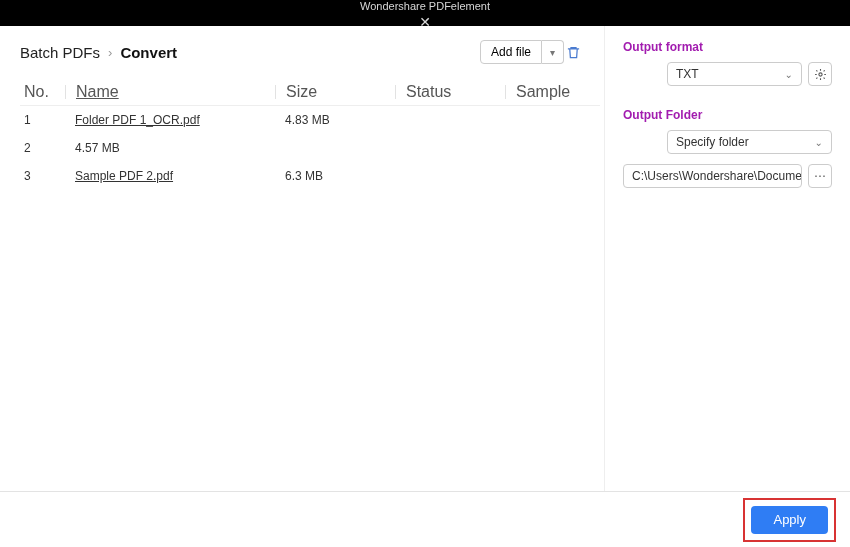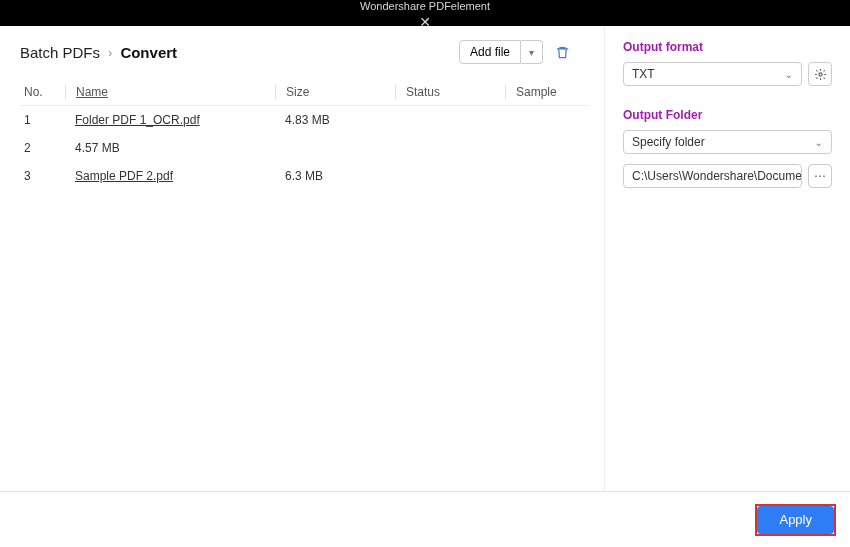--- a/index.html
+++ b/index.html
@@ -3,57 +3,57 @@
 <meta charset="utf-8">
 <style>
   * { box-sizing: border-box; margin: 0; padding: 0; }
   html, body { width: 850px; height: 547px; font-family: "Segoe UI", Arial, sans-serif; font-size: 12px; color: #333; background: #fff; overflow: hidden; }
   
   .titlebar { height: 26px; background: #000000; color: #d7d7d7; display: flex; align-items: center; padding: 0 10px; justify-content: space-between; flex-direction: column; }
   .titlebar-title { font-size: 11px; }
   .close-btn { font-size: 14px; color: #d7d7d7; cursor: pointer; padding: 2px 6px; }
   
   .content { display: flex; height: 465px; }
-  .left { flex: 1; padding: 14px 15px 0 20px; border-right: 1px solid #eee; }
+  .left { flex: 1; padding: 14px 4px 0 20px; border-right: 1px solid #eee; }
   .right { width: 245px; padding: 14px 18px 0 18px; }
   
   .breadcrumb-row { display: flex; align-items: center; justify-content: space-between; padding-right: 18px; margin-bottom: 14px; }
   .breadcrumb { font-size: 15px; display: flex; align-items: center; gap: 8px; }
   .bc-parent { font-weight: 500; color: #222; }
   .bc-sep { color: #999; font-size: 13px; }
   .bc-current { font-weight: 700; color: #111; }
   
-  .controls { display: flex; align-items: center; gap: 10px; }
+  .controls { display: flex; align-items: center; }
   .addfile-group { display: flex; }
   .addfile-btn { height: 24px; border: 1px solid #ccc; background: #fff; padding: 0 10px; border-radius: 4px 0 0 4px; font-size: 12px; cursor: pointer; display: inline-flex; align-items: center; }
   .addfile-caret { height: 24px; width: 22px; border: 1px solid #ccc; border-left: none; background: #fff; border-radius: 0 4px 4px 0; cursor: pointer; display: inline-flex; align-items: center; justify-content: center; color: #666; }
   .trash-btn { width: 18px; height: 18px; cursor: pointer; color: #4a7bd0; display: inline-flex; align-items: center; justify-content: center; }
   
   .table { width: 100%; }
   .thead, .trow { display: flex; align-items: center; height: 28px; }
-  .thead { border-bottom: 1px solid #eee; color: #555; font-size: 12px; }
+  .thead { border-bottom: 1px solid #eee; color: #555; font-size: 16px; }
   .trow { color: #333; }
   .col-no { width: 45px; padding-left: 4px; }
   .col-name { width: 210px; text-decoration: underline; }
   .col-size { width: 120px; }
   .col-status { width: 110px; }
   .col-action { width: 70px; }
   .th-divider { border-left: 1px solid #e2e2e2; padding-left: 10px; height: 14px; display: flex; align-items: center; }
   
   .label { font-size: 12px; font-weight: 600; color: #a21caf; margin-bottom: 8px; }
   .row-flex { display: flex; align-items: center; gap: 6px; }
-  .select { flex: 1; height: 24px; border: 1px solid #ccc; border-radius: 4px; padding: 0 8px; display: flex; align-items: center; justify-content: space-between; background: #fff; cursor: pointer; font-size: 12px; }
+  .select { flex: 1; height: 24px; border: 1px solid #ccc; border-radius: 4px; padding: 0 8px; display: flex; align-items: center; justify-content: space-between; background: #fff; cursor: pointer; font-size: 12px; margin-left: 44px; }
   .caret { color: #777; font-size: 10px; }
   .small-btn { width: 24px; height: 24px; border: 1px solid #ccc; border-radius: 4px; background: #fff; display: flex; align-items: center; justify-content: center; cursor: pointer; color: #555; }
   .text-input { flex: 1; height: 24px; border: 1px solid #ccc; border-radius: 4px; padding: 0 8px; font-size: 12px; display: flex; align-items: center; background: #fff; cursor: text; overflow: hidden; white-space: nowrap; }
   .section-gap { margin-top: 22px; }
   .field-gap { margin-top: 10px; }
   
   .footer { height: 56px; border-top: 1px solid #e3e3e3; display: flex; align-items: center; justify-content: flex-end; padding-right: 14px; }
-  .apply-wrap { border: 2px solid #d83333; }
+  .apply-wrap { border: 2px solid #d83333; padding: 6px; }
   .apply-btn { background: #2f7df4; color: #fff; border: none; border-radius: 4px; height: 28px; padding: 0 22px; font-size: 13px; cursor: pointer; }
   
   svg { display: block; }
 </style>
 </head>
 <body>
 
 <div class="titlebar">
   <span class="titlebar-title">Wondershare PDFelement</span>
   <span class="close-btn">✕</span>

